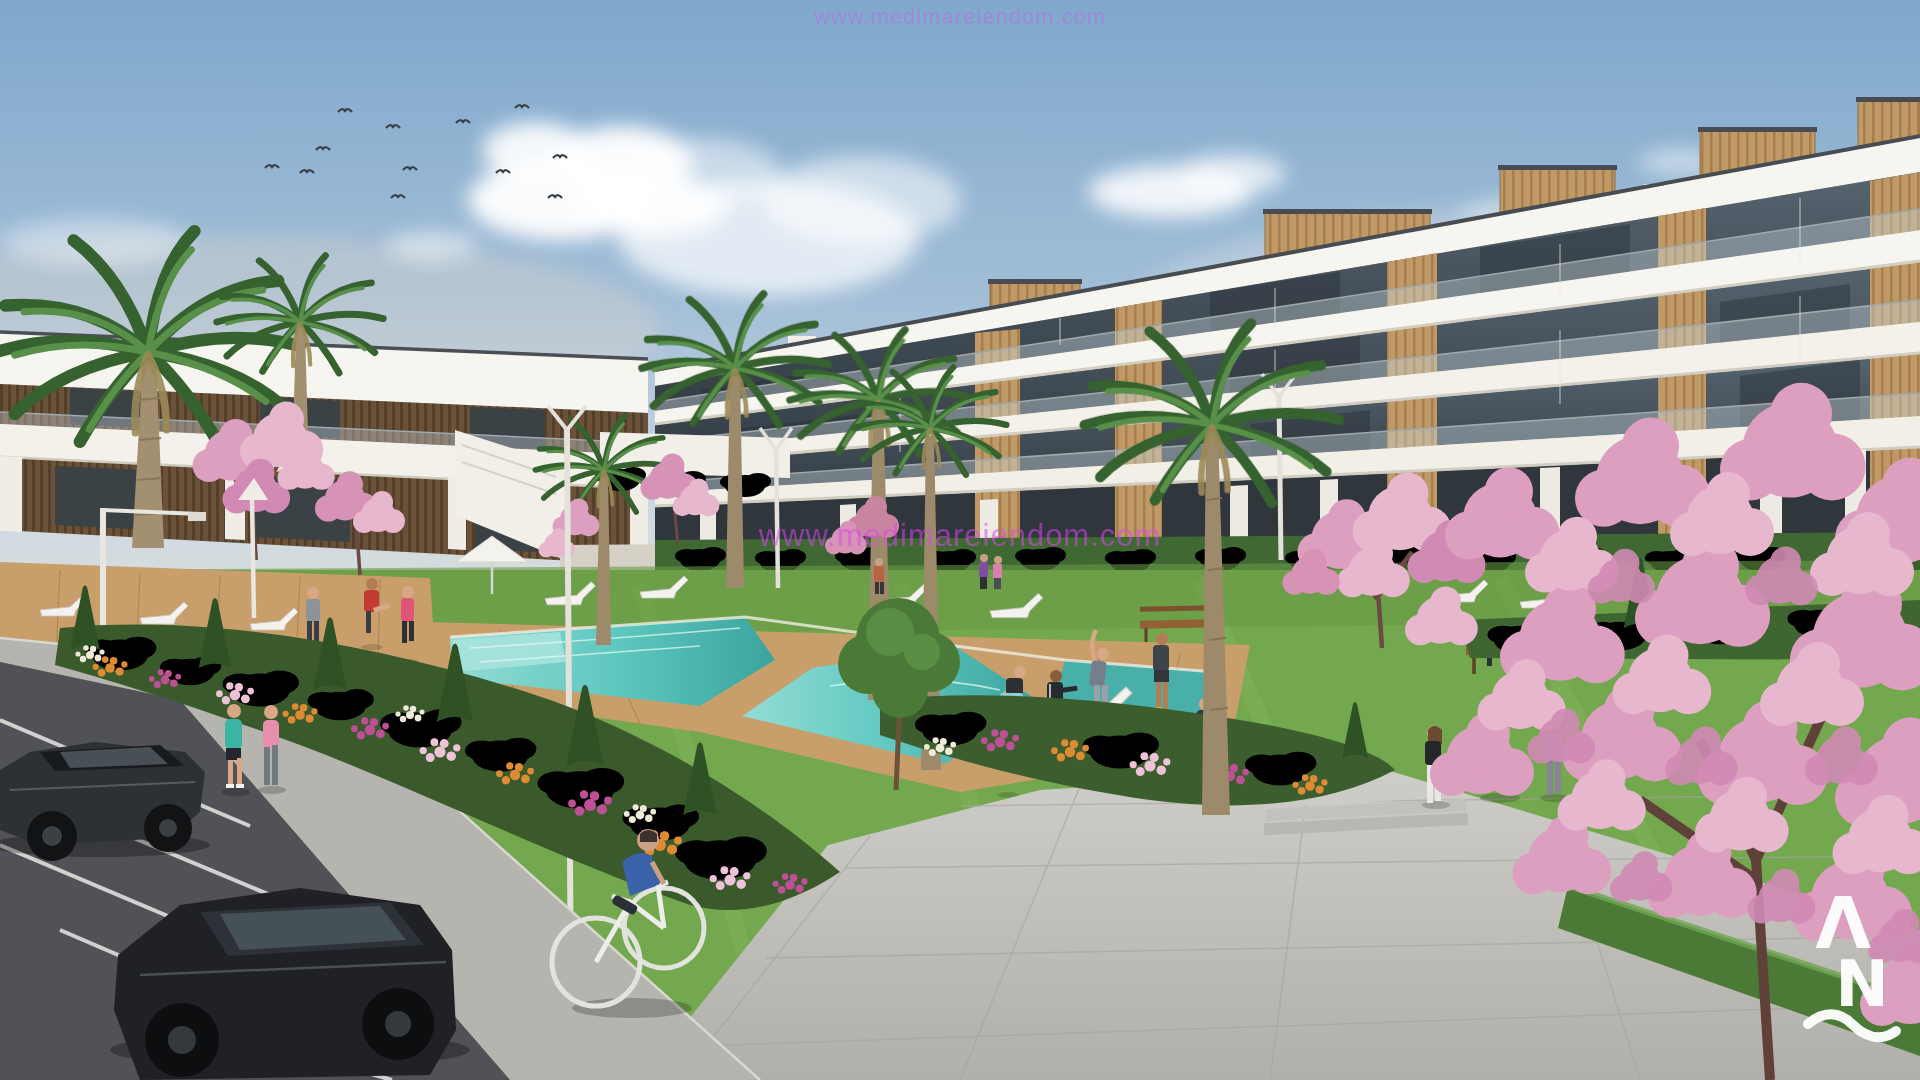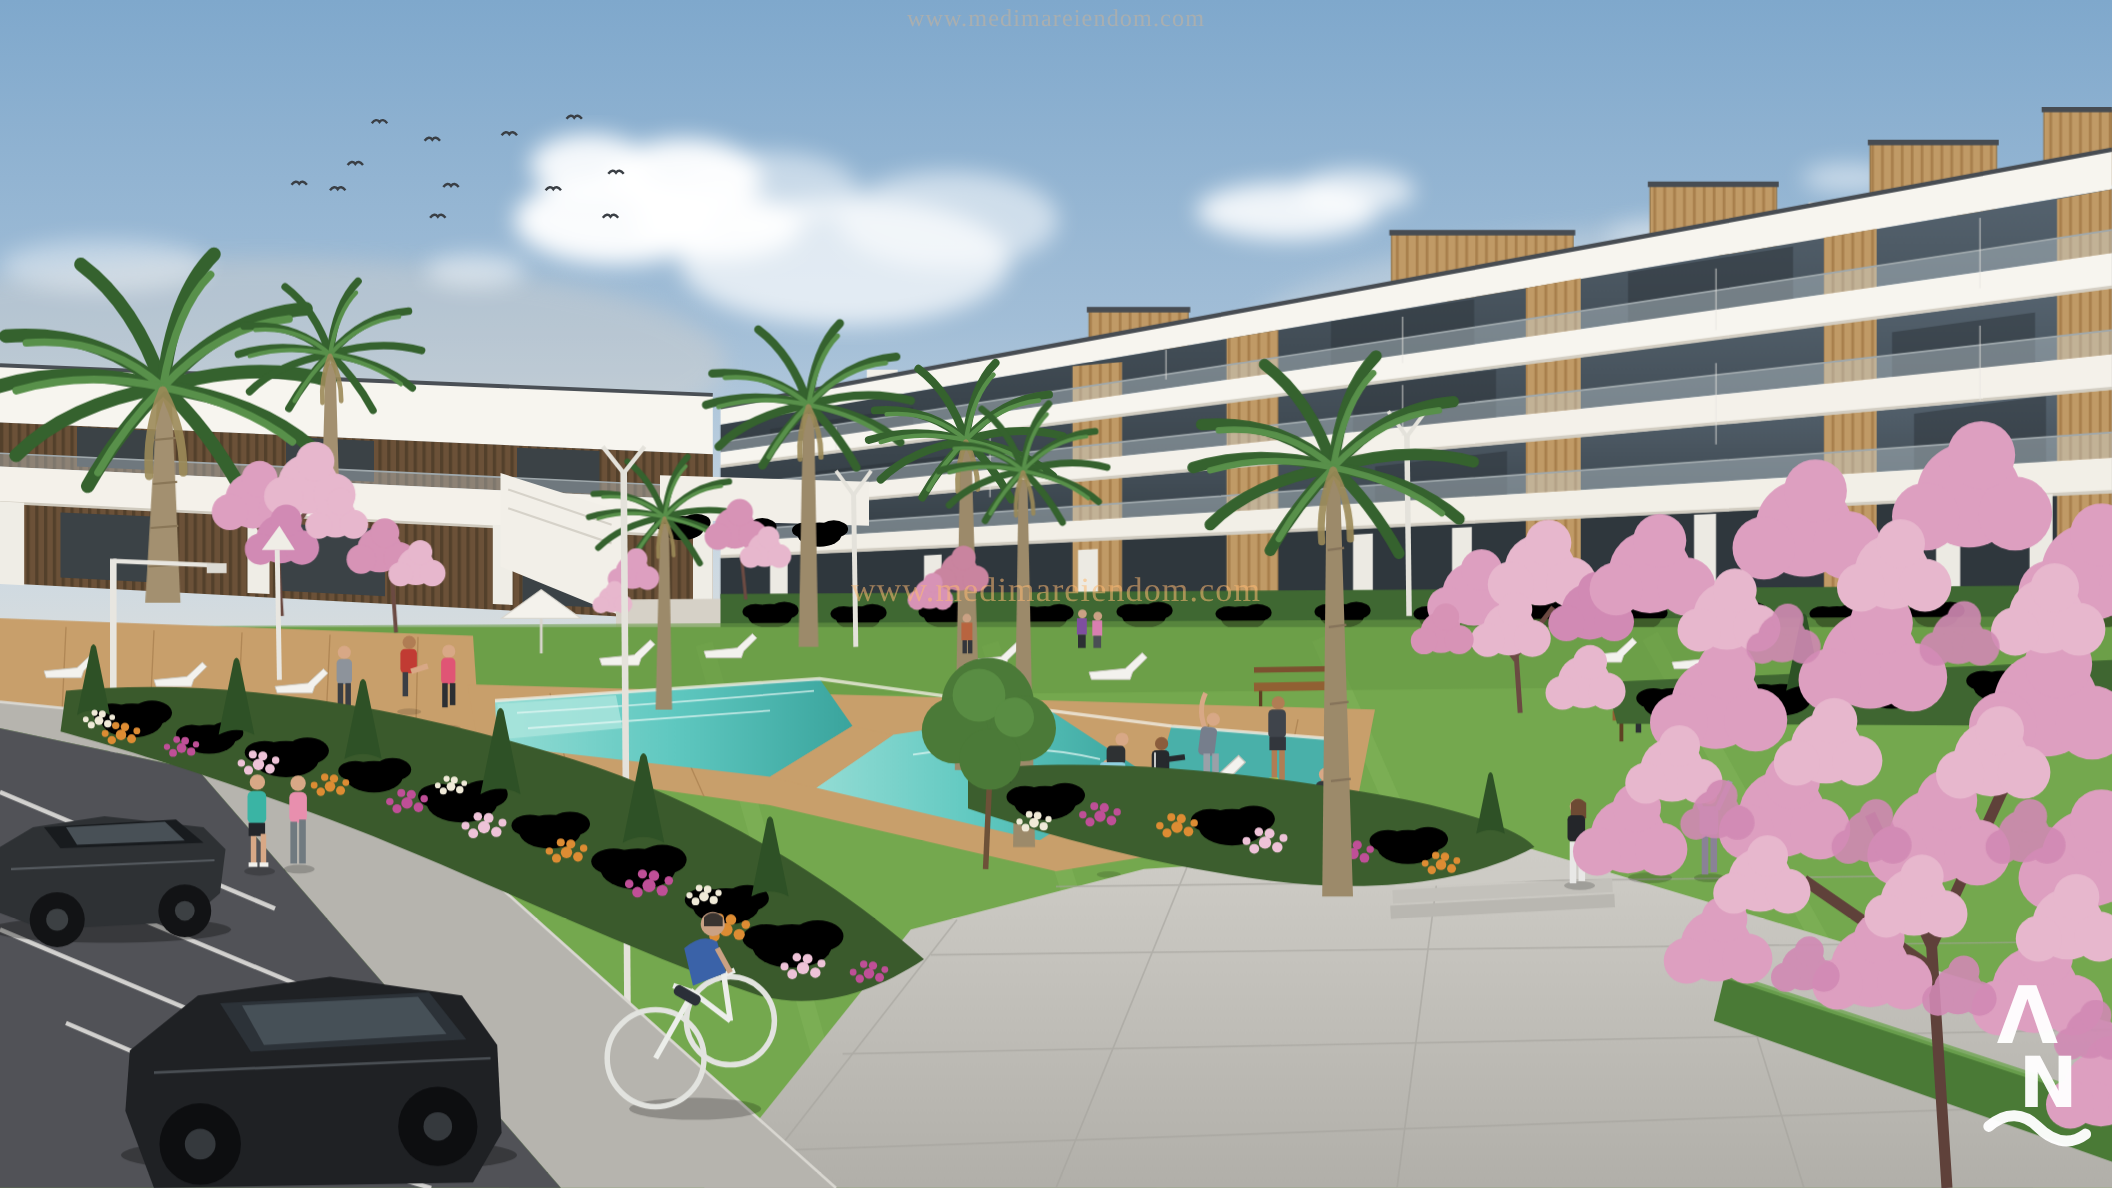--- a/index.html
+++ b/index.html
@@ -1,19 +1,19 @@
 <!DOCTYPE html>
 <html><head>
 <meta charset="utf-8">
 <style>
   html,body{margin:0;padding:0;background:#222;}
   #stage{position:relative;width:1920px;height:1080px;overflow:hidden;font-family:"Liberation Sans",sans-serif;}
   #stage svg{position:absolute;inset:0;display:block;}
-  .watermark{position:absolute;left:50%;transform:translateX(-50%);color:#fdba74;
-    font-family:Liberation Serif, serif;white-space:nowrap;letter-spacing:1px;pointer-events:none;}
+  .watermark{position:absolute;left:50%;transform:translateX(-50%);color:#d946ef;
+    font-family:Liberation Sans, sans-serif;white-space:nowrap;letter-spacing:1px;pointer-events:none;}
   .wm-top{top:4px;font-size:22px;opacity:.32;}
   .wm-center{top:518px;font-size:31px;opacity:.55;}
 </style>
 </head>
 <body>
 
 <div id="stage">
 <svg viewBox="0 0 1920 1080">
 <defs>
   <linearGradient id="sky" x1="0" y1="0" x2="0" y2="1">

